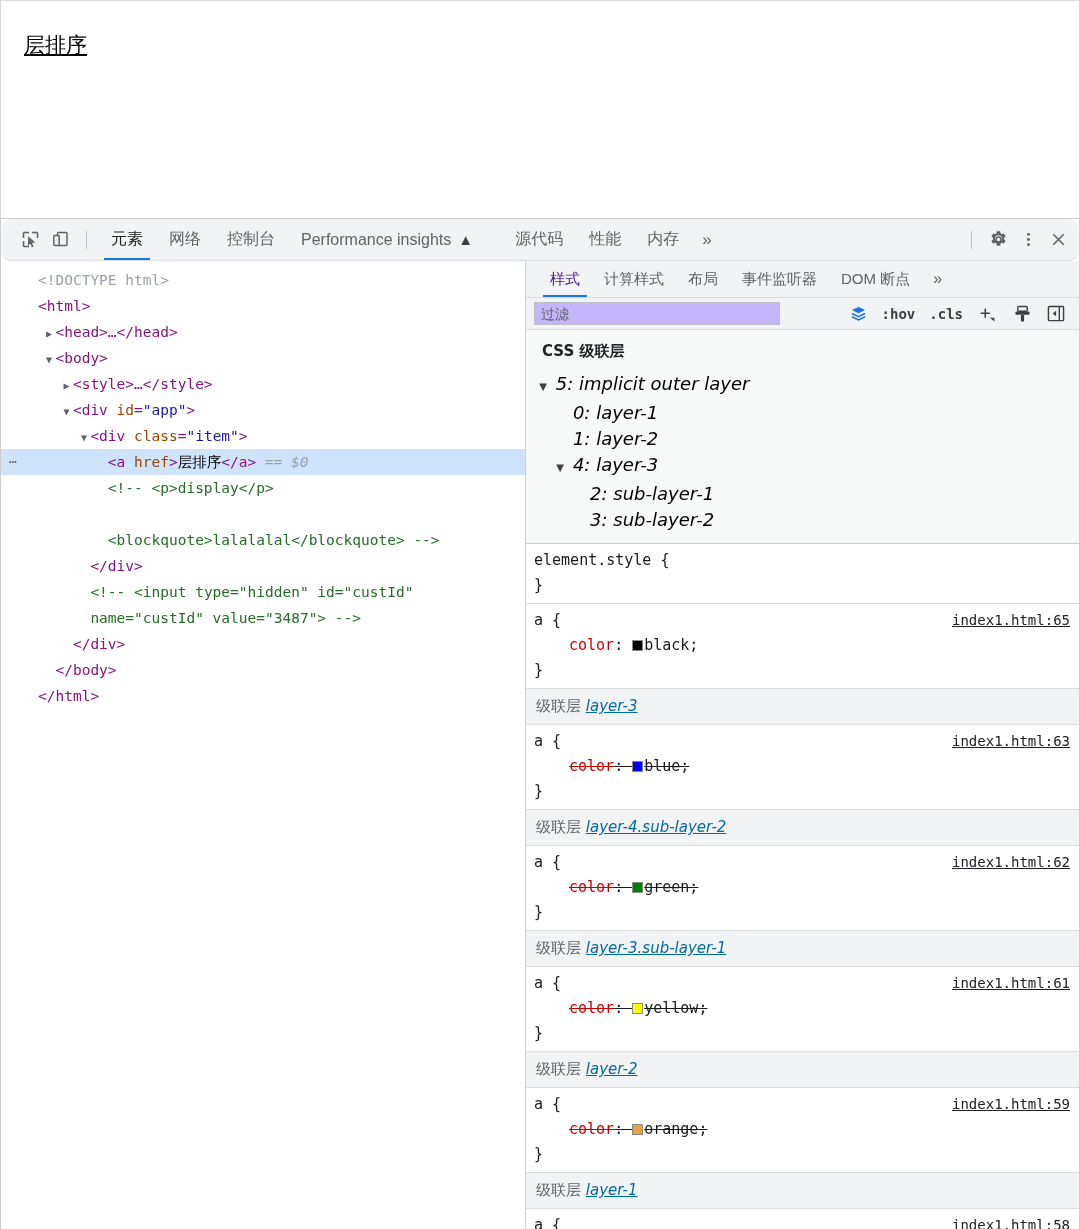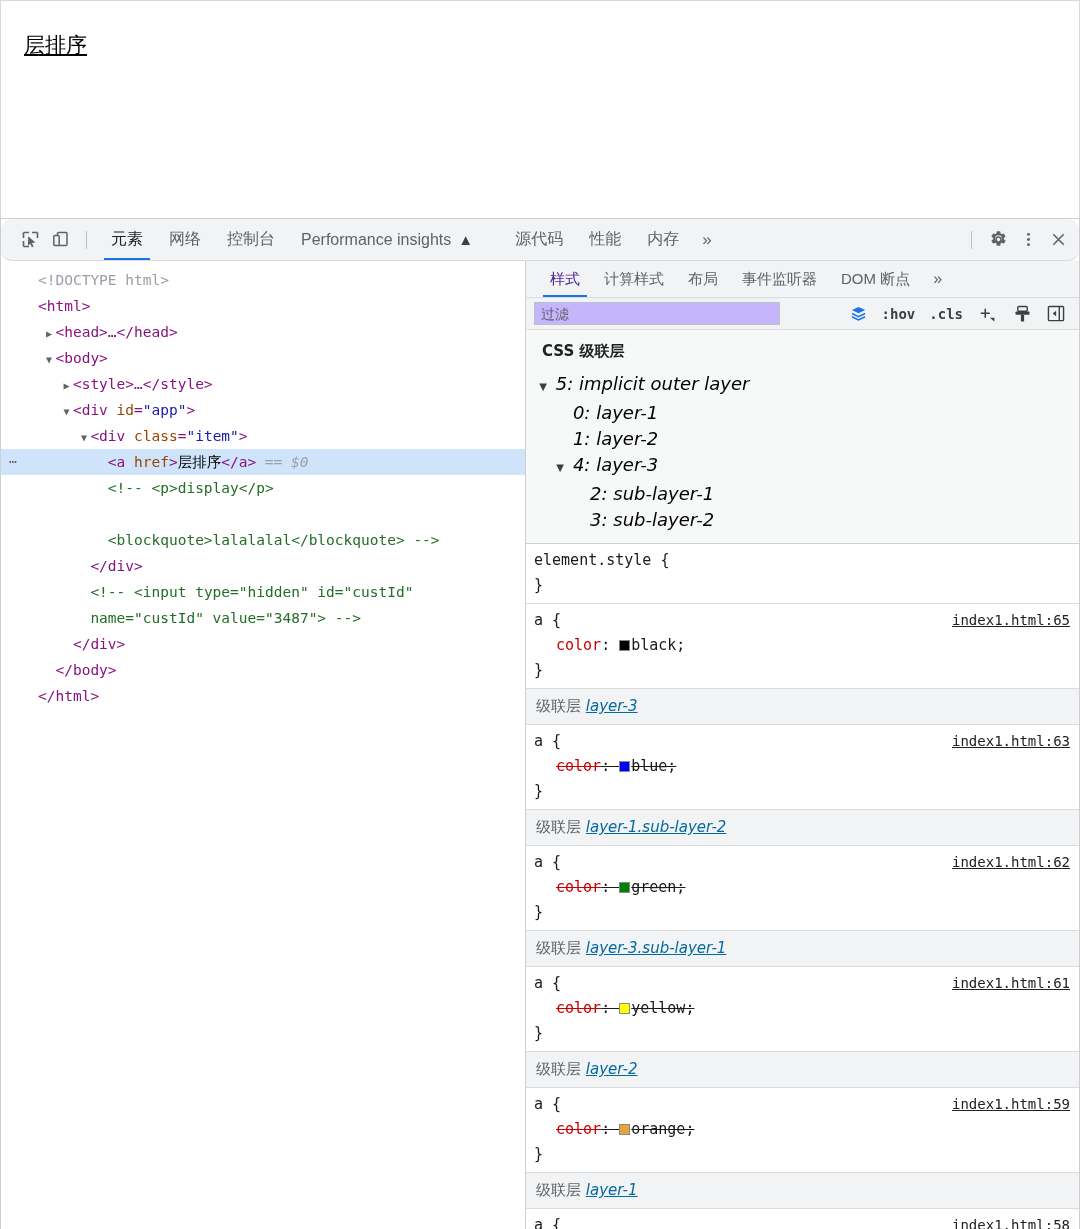--- a/index.html
+++ b/index.html
@@ -284,21 +284,21 @@
   .origin-link {
     position: absolute;
     right: 9px;
     top: 4px;
     font-size: 14px;
     color: #202124;
     text-decoration: underline;
     cursor: pointer;
   }
   .decl { padding-left: 22px; }
-  .prop { color: #c80000; }
+  .prop { color: #c80000; margin-left: 13px; }
   .value { color: #1a1a1a; }
   .decl.overridden .prop,
   .decl.overridden .value,
   .decl.overridden .punct { text-decoration: line-through; }
   .punct { color: #1a1a1a; }
   .swatch {
     display: inline-block;
     width: 11px; height: 11px;
     border: 1px solid #8a8a8a;
     vertical-align: -1px;
@@ -477,21 +477,21 @@
               <div class="layer-row"><span>      </span><span class="layer-tw none"></span><span> 2: sub-layer-1</span></div>
               <div class="layer-row"><span>      </span><span class="layer-tw none"></span><span> 3: sub-layer-2</span></div>
             </div>
         </div>
 
         <div id="rules-list">
             <div class="rule-block element-style"><div><span class="selector">element.style {</span></div><div class="selector">}</div></div>
             <div class="rule-block"><span class="origin-link">index1.html:65</span><div><span class="selector">a {</span></div><div class="decl"><span class="prop">color</span><span class="punct">: </span><span class="swatch" style="background: rgb(0, 0, 0);"></span><span class="value">black;</span></div><div class="selector">}</div></div>
             <div class="layer-header"><span>级联层 </span><span class="layer-link">layer-3</span></div>
             <div class="rule-block"><span class="origin-link">index1.html:63</span><div><span class="selector">a {</span></div><div class="decl overridden"><span class="prop">color</span><span class="punct">: </span><span class="swatch" style="background: rgb(0, 0, 255);"></span><span class="value">blue;</span></div><div class="selector">}</div></div>
-            <div class="layer-header"><span>级联层 </span><span class="layer-link">layer-1.sub-layer-2</span></div>
+            <div class="layer-header"><span>级联层 </span><span class="layer-link">layer-4.sub-layer-2</span></div>
             <div class="rule-block"><span class="origin-link">index1.html:62</span><div><span class="selector">a {</span></div><div class="decl overridden"><span class="prop">color</span><span class="punct">: </span><span class="swatch" style="background: rgb(0, 128, 0);"></span><span class="value">green;</span></div><div class="selector">}</div></div>
             <div class="layer-header"><span>级联层 </span><span class="layer-link">layer-3.sub-layer-1</span></div>
             <div class="rule-block"><span class="origin-link">index1.html:61</span><div><span class="selector">a {</span></div><div class="decl overridden"><span class="prop">color</span><span class="punct">: </span><span class="swatch" style="background: rgb(255, 255, 0);"></span><span class="value">yellow;</span></div><div class="selector">}</div></div>
             <div class="layer-header"><span>级联层 </span><span class="layer-link">layer-2</span></div>
             <div class="rule-block"><span class="origin-link">index1.html:59</span><div><span class="selector">a {</span></div><div class="decl overridden"><span class="prop">color</span><span class="punct">: </span><span class="swatch" style="background: rgb(232, 163, 61);"></span><span class="value">orange;</span></div><div class="selector">}</div></div>
             <div class="layer-header"><span>级联层 </span><span class="layer-link">layer-1</span></div>
             <div class="rule-block"><span class="origin-link">index1.html:58</span><div><span class="selector">a {</span></div></div>
           </div>
 
       </div>

